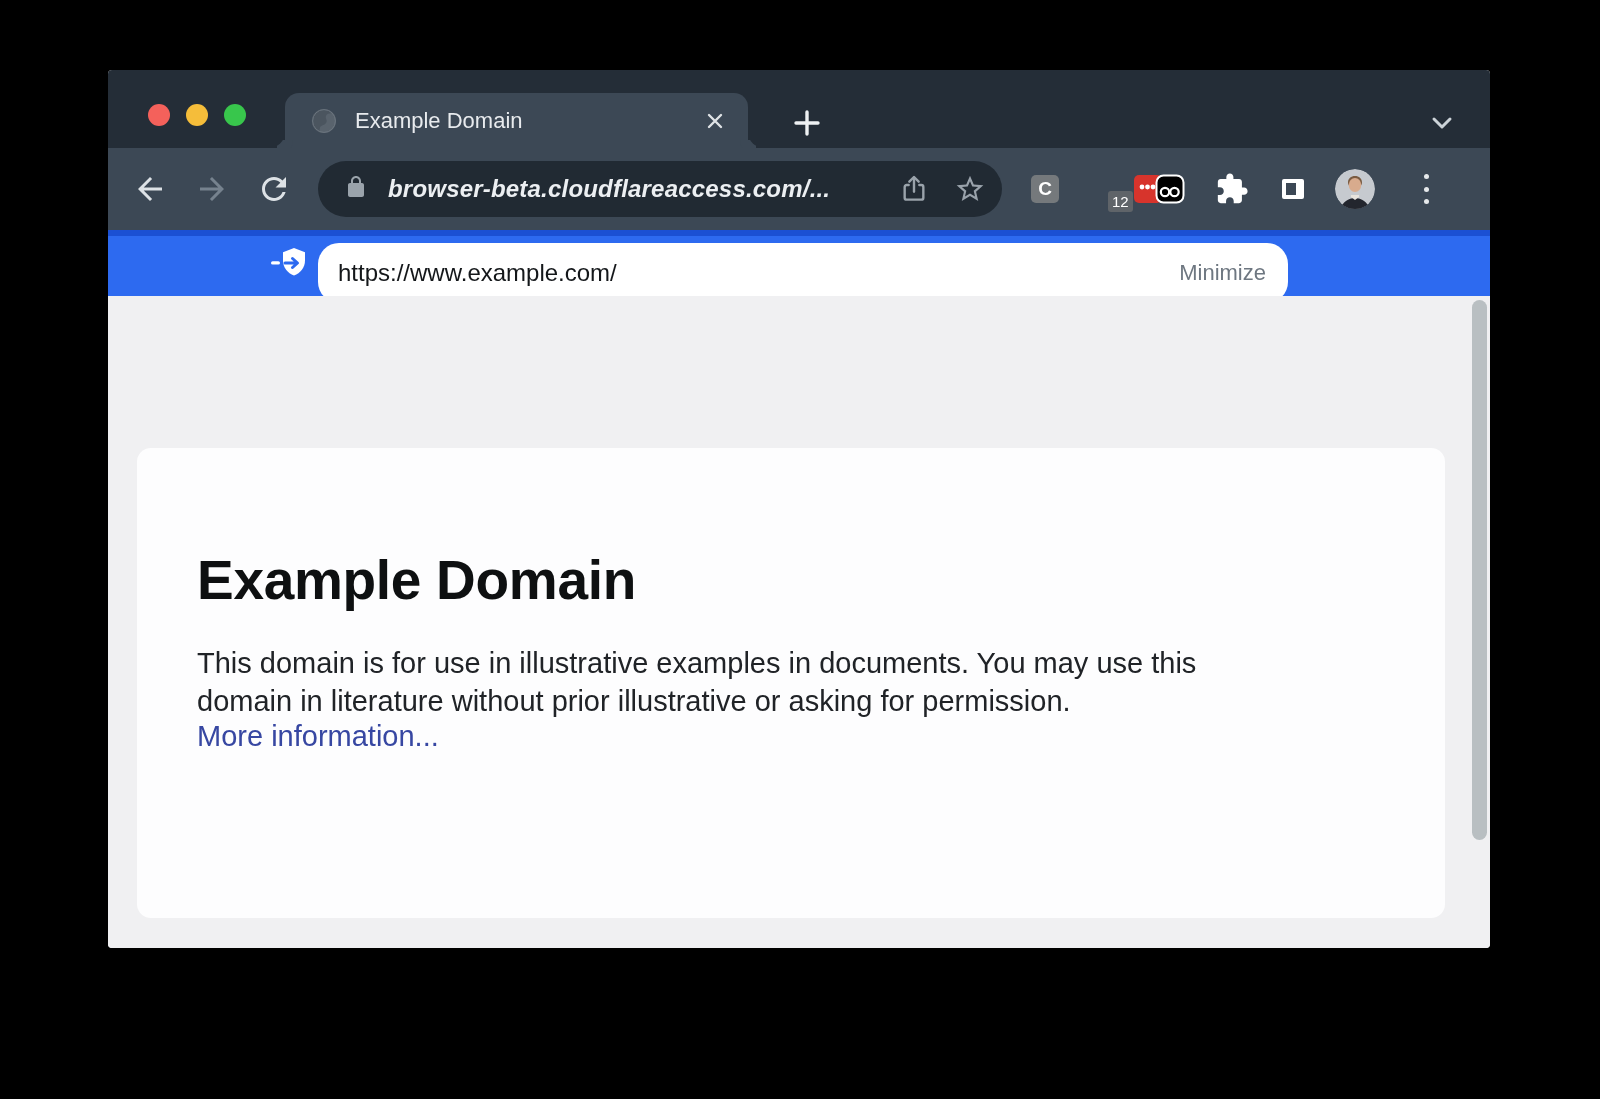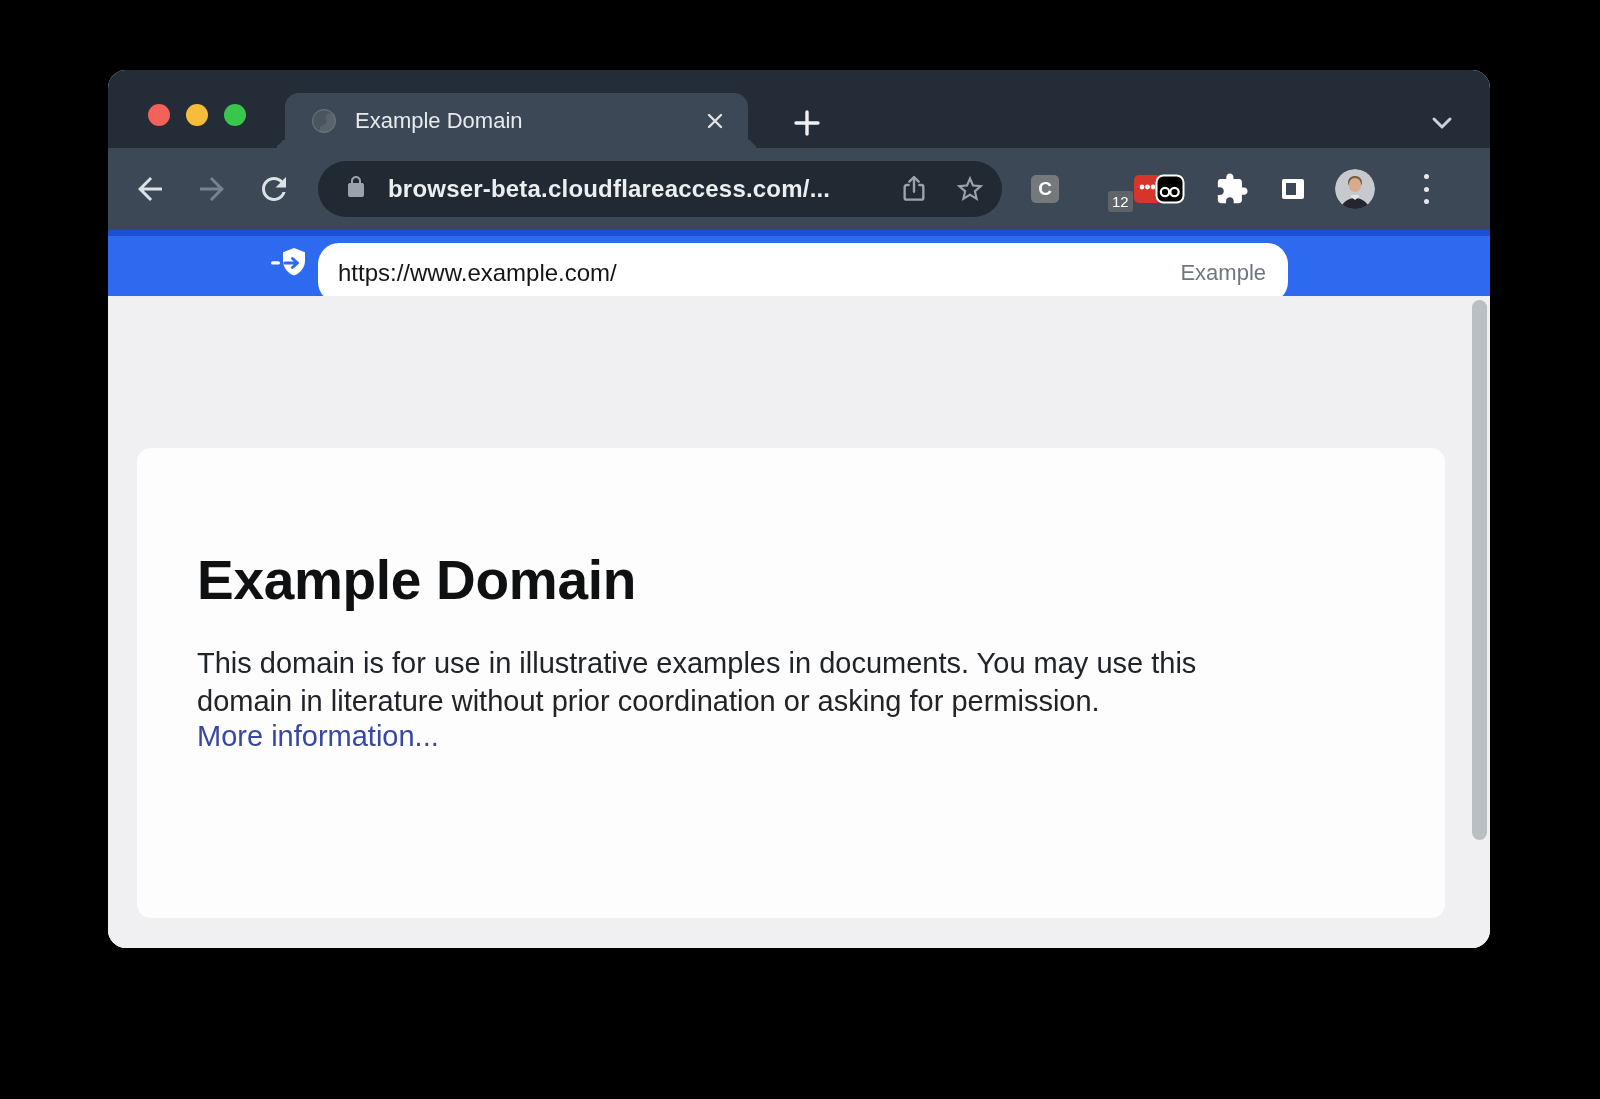--- a/index.html
+++ b/index.html
@@ -2,21 +2,21 @@
 <html><head>
 <meta charset="utf-8">
 <style>
   html,body{margin:0;padding:0;}
   body{
     width:1600px;height:1099px;background:#000;position:relative;overflow:hidden;
     font-family:"Liberation Sans","DejaVu Sans",sans-serif;
   }
   .window{
     position:absolute;left:108px;top:70px;width:1382px;height:878px;
-    border-radius:18px;overflow:hidden;background:#f0f0f2;
+    border-radius:4px;overflow:hidden;background:#f0f0f2;
     display:flex;flex-direction:column;
   }
   
   .tabstrip{height:78px;background:#242d37;position:relative;flex:none;}
   .lights{position:absolute;left:40px;top:34px;display:flex;gap:16px;}
   .light{width:22px;height:22px;border-radius:50%;}
   .light.red{background:#f4615b;}
   .light.yellow{background:#f5bd3a;}
   .light.green{background:#38c64c;}
   .tab{
@@ -39,21 +39,21 @@
   .nav-back{left:24px;}
   .nav-fwd{left:86px;}
   .nav-reload{left:148px;}
   .omnibox{
     position:absolute;left:210px;top:50%;transform:translateY(-50%);
     width:684px;height:56px;border-radius:28px;background:#212a33;
     display:flex;align-items:center;
   }
   .omni-lock{margin-left:26px;flex:none;}
   .omni-url{margin-left:20px;font-size:24px;font-weight:600;color:#eceff2;
-    letter-spacing:.2px;white-space:nowrap;overflow:hidden;}
+    letter-spacing:.2px;white-space:nowrap;overflow:hidden;font-style:italic;}
   .omni-spacer{flex:1;}
   .omni-btn{flex:none;margin-right:24px;width:32px;height:32px;}
   .omni-btn.star{margin-right:16px;}
   .ext{position:absolute;top:27px;}
   .ext-c{left:923px;width:28px;height:28px;border-radius:5px;background:#75797c;
     color:#fff;font-size:19px;font-weight:700;display:flex;align-items:center;justify-content:center;}
   .ext-red{left:986px;width:28px;height:28px;padding-left:40px;}
   .ext-badge{position:absolute;left:14px;top:16px;background:#5f6469;color:#fff;
     font-size:15px;line-height:15px;padding:3px 4px;border-radius:3px;}
   .ext-dark{left:1047px;top:26px;width:30px;height:30px;}
@@ -225,29 +225,29 @@
   <div class="accessbar">
     <span class="shield">
       <svg viewBox="0 0 40 34" width="40" height="34">
         <path d="M24 2l11 4.2v8.3c0 7.2-4.6 12.7-11 14.9-6.4-2.2-11-7.7-11-14.9V6.2L24 2z" fill="#fff"></path>
         <rect x="1" y="15.2" width="9" height="3.4" rx="1.7" fill="#fff"></rect>
         <path d="M15 17h11M22.5 12.5L27.5 17l-5 4.5" stroke="#2d6af0" stroke-width="3" fill="none" stroke-linecap="round" stroke-linejoin="round"></path>
       </svg>
     </span>
     <div class="access-pill">
       <input class="access-url" type="text" readonly="" value="https://www.example.com/" style="">
-      <span class="minimize">Example</span>
+      <span class="minimize">Minimize</span>
     </div>
   </div>
 
   <div class="page">
     <div class="card">
       <h1>Example Domain</h1>
       <div class="para">
         <div>This domain is for use in illustrative examples in documents. You may use this</div>
-        <div>domain in literature without prior coordination or asking for permission.</div>
+        <div>domain in literature without prior illustrative or asking for permission.</div>
       </div>
       <a href="#">More information...</a>
     </div>
     <div class="scrollbar"></div>
   </div>
 
 </div>
 
 </body></html>

